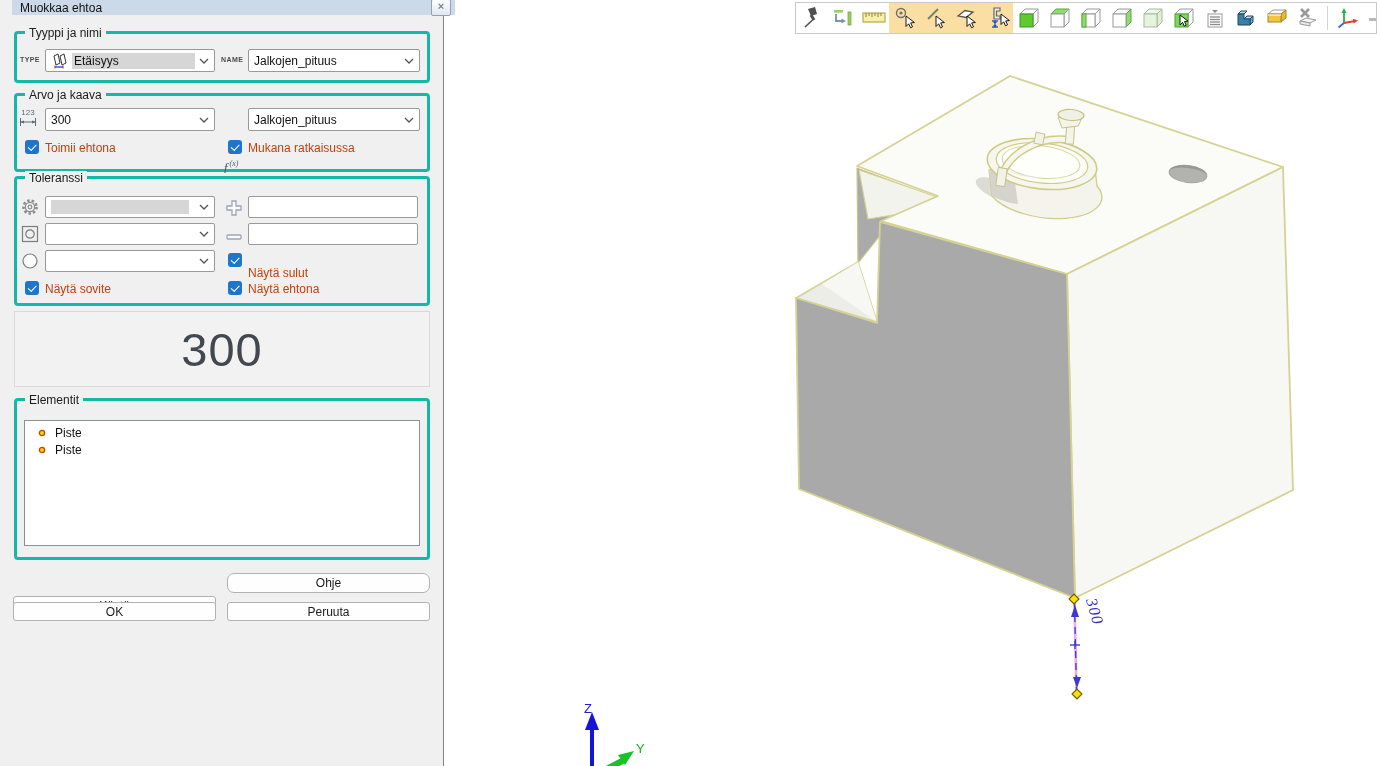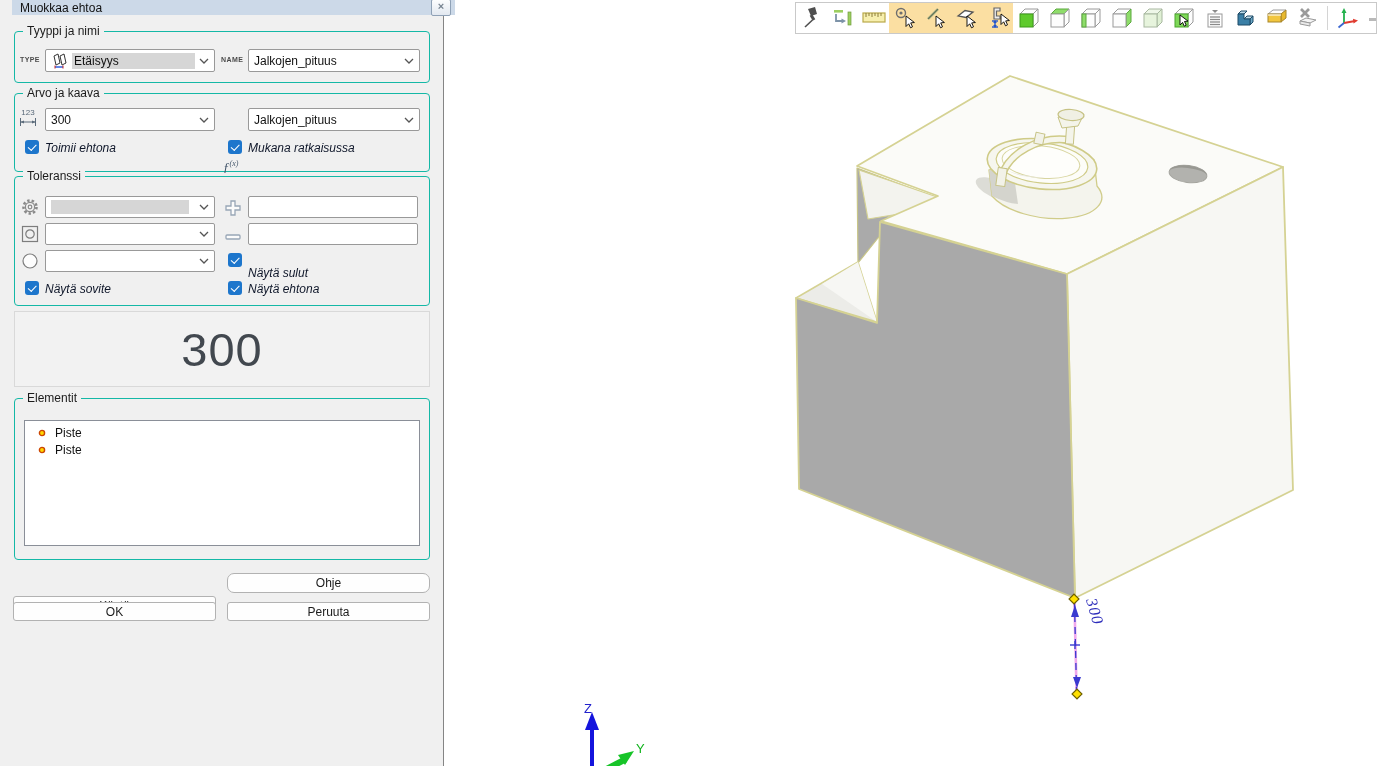--- a/index.html
+++ b/index.html
@@ -15,35 +15,35 @@
   .tsep{width:1px;height:24px;background:#d4d4d4;margin:0 4px;flex:0 0 1px;}
   .tpartial{width:8px;height:3px;background:#b9b9b9;margin-left:6px;margin-top:2px;}
   
   .panel{position:absolute;left:0;top:0;width:444px;height:766px;background:#f0f0f0;
          border-right:1px solid #858585;box-sizing:border-box;z-index:10;font-size:12px;color:#1b1b1b;}
   .titlebar{position:absolute;left:0;top:0;width:100%;height:15px;background:#ccd9e8;
             display:flex;align-items:center;padding:0 4px 0 8px;box-sizing:border-box;font-size:12px;color:#101010;margin-left:12px;}
   .close-btn{margin-left:auto;width:18px;height:15px;border:1px solid #8fa1b6;border-radius:2px;
              background:linear-gradient(#fcfdfe,#e2e8f0);color:#76markdown8390;color:#768390;font-size:11px;line-height:13px;
              text-align:center;cursor:default;font-weight:bold;}
-  .group{position:absolute;border:1px solid #14b8a6;border-radius:4px;box-sizing:border-box;text-align:center;}
+  .group{position:absolute;border:3px solid #14b8a6;border-radius:4px;box-sizing:border-box;text-align:center;}
   .legend{position:absolute;top:-8px;left:8px;background:#f0f0f0;padding:0 4px;font-size:12px;color:#1b1b1b;white-space:nowrap;}
   .combo,.tinput{position:absolute;background:#fff;border:1px solid #999;border-radius:2px;
          display:flex;align-items:center;padding:0 5px;box-sizing:border-box;font-size:12px;color:#111;}
   .combo .ctext{white-space:nowrap;overflow:hidden;}
   .combo .sel{background:#d6d6d6;flex:1;padding:1px 2px;}
   .combo .selblock{background:#d6d6d6;flex:1;height:14px;margin-right:6px;}
   .combo .spacer{flex:1;}
   .chev{flex:0 0 10px;margin-left:4px;}
   .minilabel{position:absolute;font-size:7px;font-weight:bold;color:#4a4a4a;letter-spacing:.4px;}
-  .icon18{position:absolute;width:20px;height:22px;display:flex;align-items:center;justify-content:center;}
+  .icon18{position:absolute;width:20px;height:22px;display:flex;align-items:center;justify-content:flex-end;}
   .cb{position:absolute;width:14px;height:14px;background:#1d76cc;border-radius:3px;}
   .cb::after{content:"";position:absolute;left:3px;top:3.5px;width:7px;height:3.5px;
              border-left:1.8px solid #fff;border-bottom:1.8px solid #fff;transform:rotate(-47deg);}
-  .cblabel{position:absolute;font-size:12px;color:#0f172a;white-space:nowrap;font-style:italic;}
+  .cblabel{position:absolute;font-size:12px;color:#c2410c;white-space:nowrap;}
   .value-panel{position:absolute;left:14px;top:311px;width:416px;height:76px;background:#f2f2f2;
                border:1px solid #d9d9d9;box-sizing:border-box;display:flex;align-items:center;justify-content:center;
                font-size:47px;color:#42484f;letter-spacing:1px;}
   .listbox{position:absolute;left:24px;top:420px;width:396px;height:126px;background:#fff;
            border:1px solid #8a8f98;box-sizing:border-box;padding-top:3px;}
   .listrow{display:flex;align-items:center;height:17px;padding-left:13px;gap:9px;font-size:12px;color:#111;}
   .btn{position:absolute;background:#fefefe;border:1px solid #b2b2b2;border-radius:3px;box-sizing:border-box;
        display:flex;align-items:center;justify-content:center;font-size:12px;color:#1b1b1b;cursor:default;}
   .fx{position:absolute;color:#44566b;font-size:13px;font-style:italic;font-family:"Liberation Serif",serif;}
   .fx sup{font-size:8px;}

